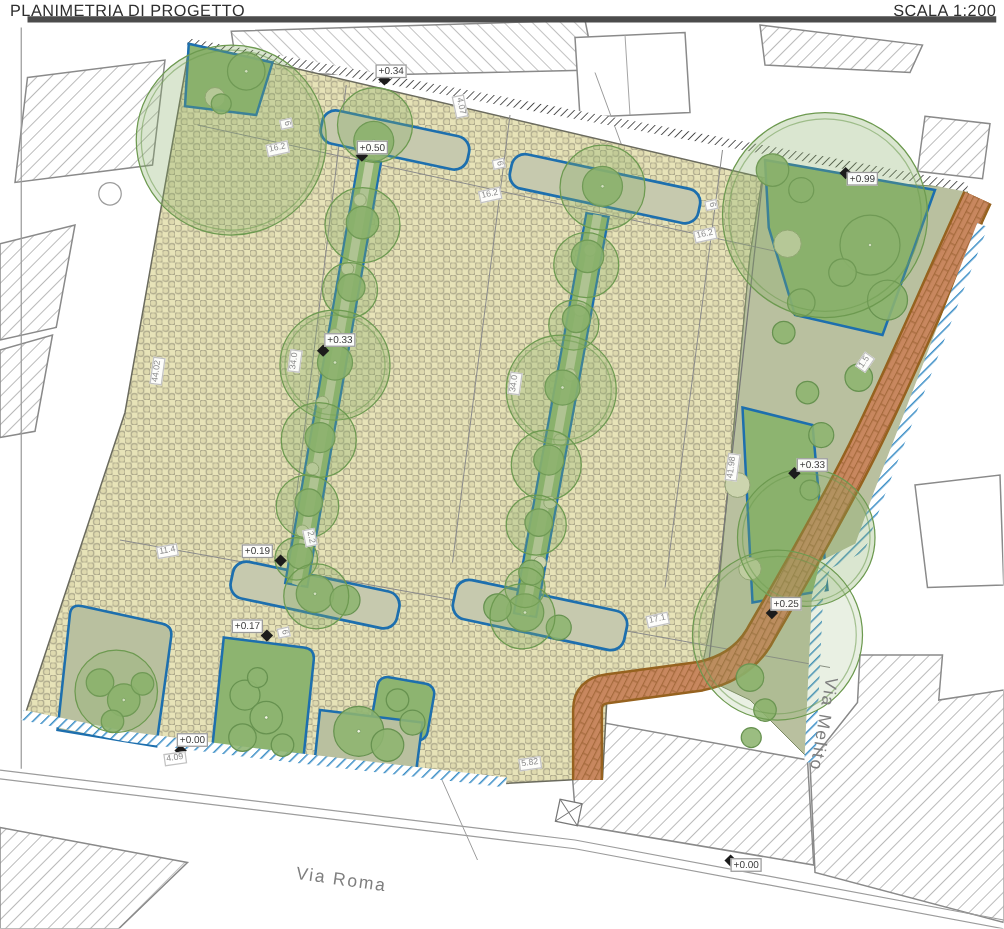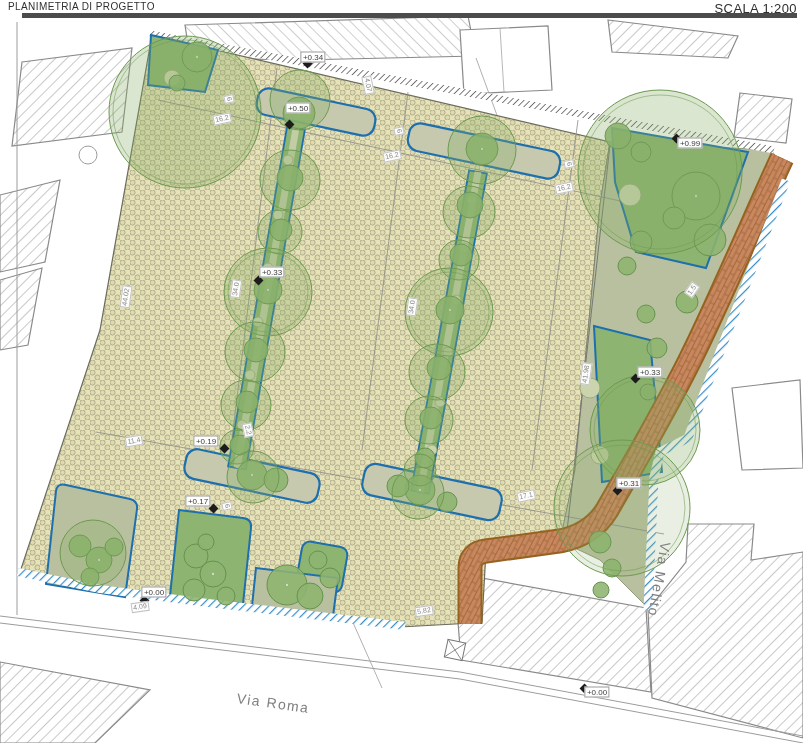--- a/index.html
+++ b/index.html
@@ -1,19 +1,19 @@
 <!DOCTYPE html>
 <html><head>
 <meta charset="utf-8">
 <style>
   html,body{margin:0;padding:0;background:#fff;}
   #sheet{position:relative;width:803px;height:743px;background:#fff;overflow:hidden;
          font-family:"Liberation Sans",sans-serif;}
   #drawing{position:absolute;left:0;top:0;}
-  .hdr-title{position:absolute;left:8px;top:1px;font-size:10px;color:#2f2f2f;letter-spacing:.4px;}
+  .hdr-title{position:absolute;left:8px;top:1px;font-size:13px;color:#2f2f2f;letter-spacing:.4px;}
   .hdr-scale{position:absolute;right:6px;top:1px;font-size:13px;color:#2f2f2f;letter-spacing:.4px;}
   .hdr-bar{position:absolute;left:22px;right:6px;top:13px;height:5px;background:#4c4c4c;}
   .dim{position:absolute;font-size:7px;line-height:8px;color:#8a8a8a;background:rgba(255,255,255,.95);
        border:0.5px solid #c2c2c2;padding:0 1px;white-space:nowrap;}
   .spot{position:absolute;font-size:8px;line-height:9px;color:#3c3c3c;background:rgba(255,255,255,.97);
         border:0.5px solid #9a9a9a;padding:0 1.5px;white-space:nowrap;}
   .diamond{position:absolute;width:7px;height:7px;background:#1c1c1c;transform:rotate(45deg);}
   .street{position:absolute;font-size:14px;color:#7f7f7f;letter-spacing:1.5px;white-space:nowrap;
           transform-origin:left center;}
 </style>
@@ -257,27 +257,27 @@
   <div class="diamond" style="left:673px;top:135px"></div>
   <div class="diamond" style="left:255px;top:277px"></div>
   <div class="diamond" style="left:632px;top:375px"></div>
   <div class="diamond" style="left:221px;top:445px"></div>
   <div class="diamond" style="left:210px;top:505px"></div>
   <div class="diamond" style="left:614px;top:487px"></div>
   <div class="diamond" style="left:141px;top:597px"></div>
   <div class="diamond" style="left:581px;top:685px"></div>
 
   <div class="spot" style="left:313px;top:57px;transform:translate(-50%,-50%)">+0.34</div>
-  <div class="spot" style="left:298px;top:108px;transform:translate(-50%,-50%)">+0.50</div>
+  <div class="spot" style="left:298px;top:118px;transform:translate(-50%,-50%)">+0.50</div>
   <div class="spot" style="left:690px;top:143px;transform:translate(-50%,-50%)">+0.99</div>
   <div class="spot" style="left:272px;top:272px;transform:translate(-50%,-50%)">+0.33</div>
   <div class="spot" style="left:650px;top:372px;transform:translate(-50%,-50%)">+0.33</div>
   <div class="spot" style="left:206px;top:441px;transform:translate(-50%,-50%)">+0.19</div>
   <div class="spot" style="left:198px;top:501px;transform:translate(-50%,-50%)">+0.17</div>
-  <div class="spot" style="left:629px;top:483px;transform:translate(-50%,-50%)">+0.31</div>
+  <div class="spot" style="left:629px;top:483px;transform:translate(-50%,-50%)">+0.25</div>
   <div class="spot" style="left:154px;top:592px;transform:translate(-50%,-50%)">+0.00</div>
   <div class="spot" style="left:597px;top:692px;transform:translate(-50%,-50%)">+0.00</div>
 
   <div class="dim" style="left:222px;top:119px;transform:translate(-50%,-50%) rotate(-12deg)">16.2</div>
   <div class="dim" style="left:229px;top:99px;transform:translate(-50%,-50%) rotate(78deg)">6</div>
   <div class="dim" style="left:392px;top:156px;transform:translate(-50%,-50%) rotate(-12deg)">16.2</div>
   <div class="dim" style="left:399px;top:131px;transform:translate(-50%,-50%) rotate(78deg)">6</div>
   <div class="dim" style="left:564px;top:188px;transform:translate(-50%,-50%) rotate(-12deg)">16.2</div>
   <div class="dim" style="left:569px;top:164px;transform:translate(-50%,-50%) rotate(78deg)">6</div>
   <div class="dim" style="left:368px;top:85px;transform:translate(-50%,-50%) rotate(78deg)">4.07</div>

